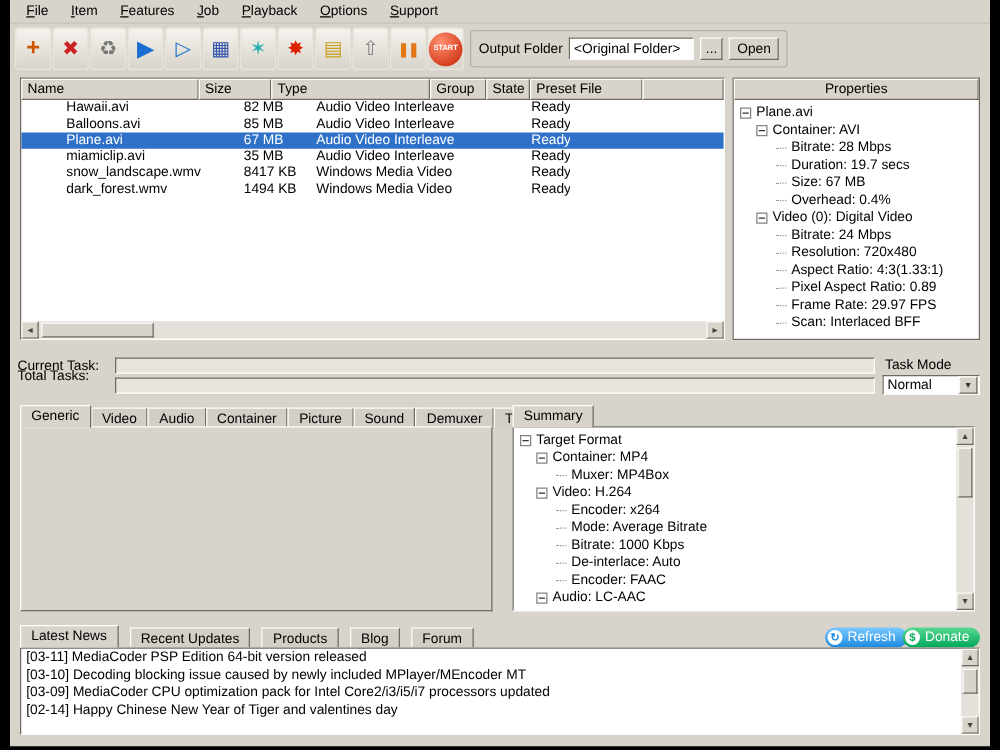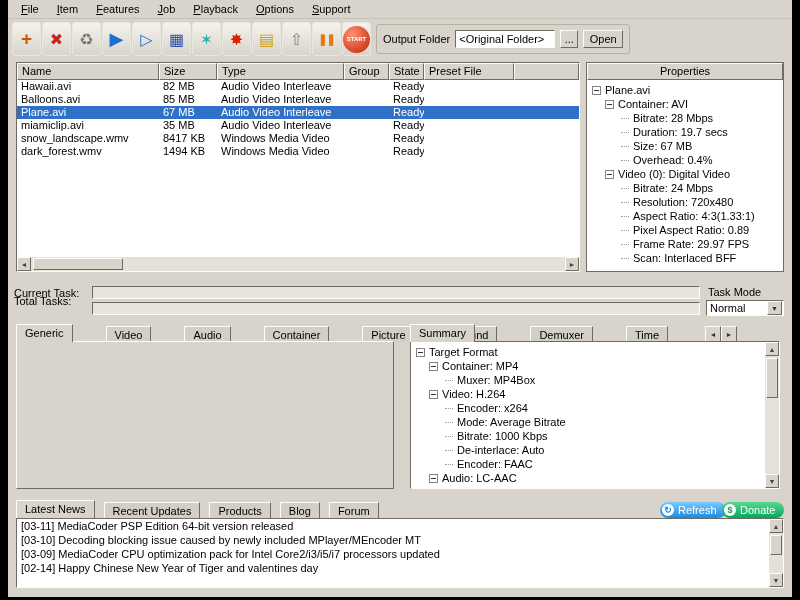--- a/index.html
+++ b/index.html
@@ -38,21 +38,21 @@
   .field { background:#fff; border:1px solid; border-color:#6f6b62 #fdfdfb #fdfdfb #6f6b62;
            padding:1px 3px; white-space:nowrap; overflow:hidden; }
   #out-folder-field { width:100px; height:18px; line-height:14px; }
 
   
   #filelist { position:absolute; left:8px; top:62px; width:564px; height:210px; background:#fff;
               border:1px solid; border-color:#6f6b62 #fdfdfb #fdfdfb #6f6b62; overflow:hidden; }
   .fl-header { display:flex; height:17px; }
   .fl-h { background:#d8d4cb; border:1px solid; border-color:#fdfdfb #6f6b62 #6f6b62 #fdfdfb;
           padding:1px 4px; overflow:hidden; white-space:nowrap; }
-  .fl-row { display:flex; height:13px; line-height:13px; }
+  .fl-row { display:flex; height:13px; line-height:13px;padding-left:32px; }
   .fl-row.selected { background:#2f71c8; color:#fff; }
   .fl-c { padding:0 4px; overflow:hidden; white-space:nowrap; }
   .w-name{width:142px;} .w-size{width:58px;} .w-type{width:127px;}
   .w-group{width:45px;} .w-state{width:35px;} .w-preset{width:90px;} .w-fill{flex:1;}
   .hscroll { position:absolute; left:0; bottom:0; width:100%; height:14px; background:#e4e1da; display:flex; align-items:center; }
   .scroll-btn { width:14px; height:14px; font-size:7px; color:#444; }
   .hthumb { width:90px; height:12px; margin-left:2px; background:#d8d4cb;
             border:1px solid; border-color:#fdfdfb #6f6b62 #6f6b62 #fdfdfb; }
   .hspacer { flex:1; }
 
@@ -77,21 +77,21 @@
   .combo { background:#fff; border:1px solid; border-color:#6f6b62 #fdfdfb #fdfdfb #6f6b62;
            display:flex; align-items:center; height:16px; }
   .combo .val { flex:1; padding:0 3px; white-space:nowrap; overflow:hidden; }
   .combo-arrow { width:15px; height:14px; margin-right:1px; background:#d8d4cb; font-size:7px; color:#333;
                  border:1px solid; border-color:#fdfdfb #6f6b62 #6f6b62 #fdfdfb;
                  display:flex; align-items:center; justify-content:center; }
   .combo-arrow::before { content:"▼"; }
   #task-mode-combo { position:absolute; left:698px; top:300px; width:78px; }
 
   
-  #settings-tabs { position:absolute; left:8px; top:324px; height:18px; display:flex; align-items:flex-end;gap:33px; }
+  #settings-tabs { position:absolute; left:8px; top:324px; height:18px; display:flex; align-items:flex-end; }
   .tab { background:#d3cfc6; border:1px solid; border-color:#fdfdfb #6f6b62 #6f6b62 #fdfdfb; border-bottom:none;
          padding:2px 8px; height:16px; }
   .tab.selected { background:#d8d4cb; height:18px; position:relative; z-index:2; }
   .tab-arrows { display:flex; margin-left:4px; }
   .tab-arrow { width:16px; height:16px; font-size:7px; color:#333; }
 
   #generic-panel { position:absolute; left:8px; top:341px; width:378px; height:148px;
                    border:1px solid; border-color:#fdfdfb #6f6b62 #6f6b62 #fdfdfb; background:#d8d4cb; z-index:1; }
   .abs { position:absolute; }
   .checkbox { width:12px; height:12px; background:#fff; display:inline-flex; align-items:center; justify-content:center;

